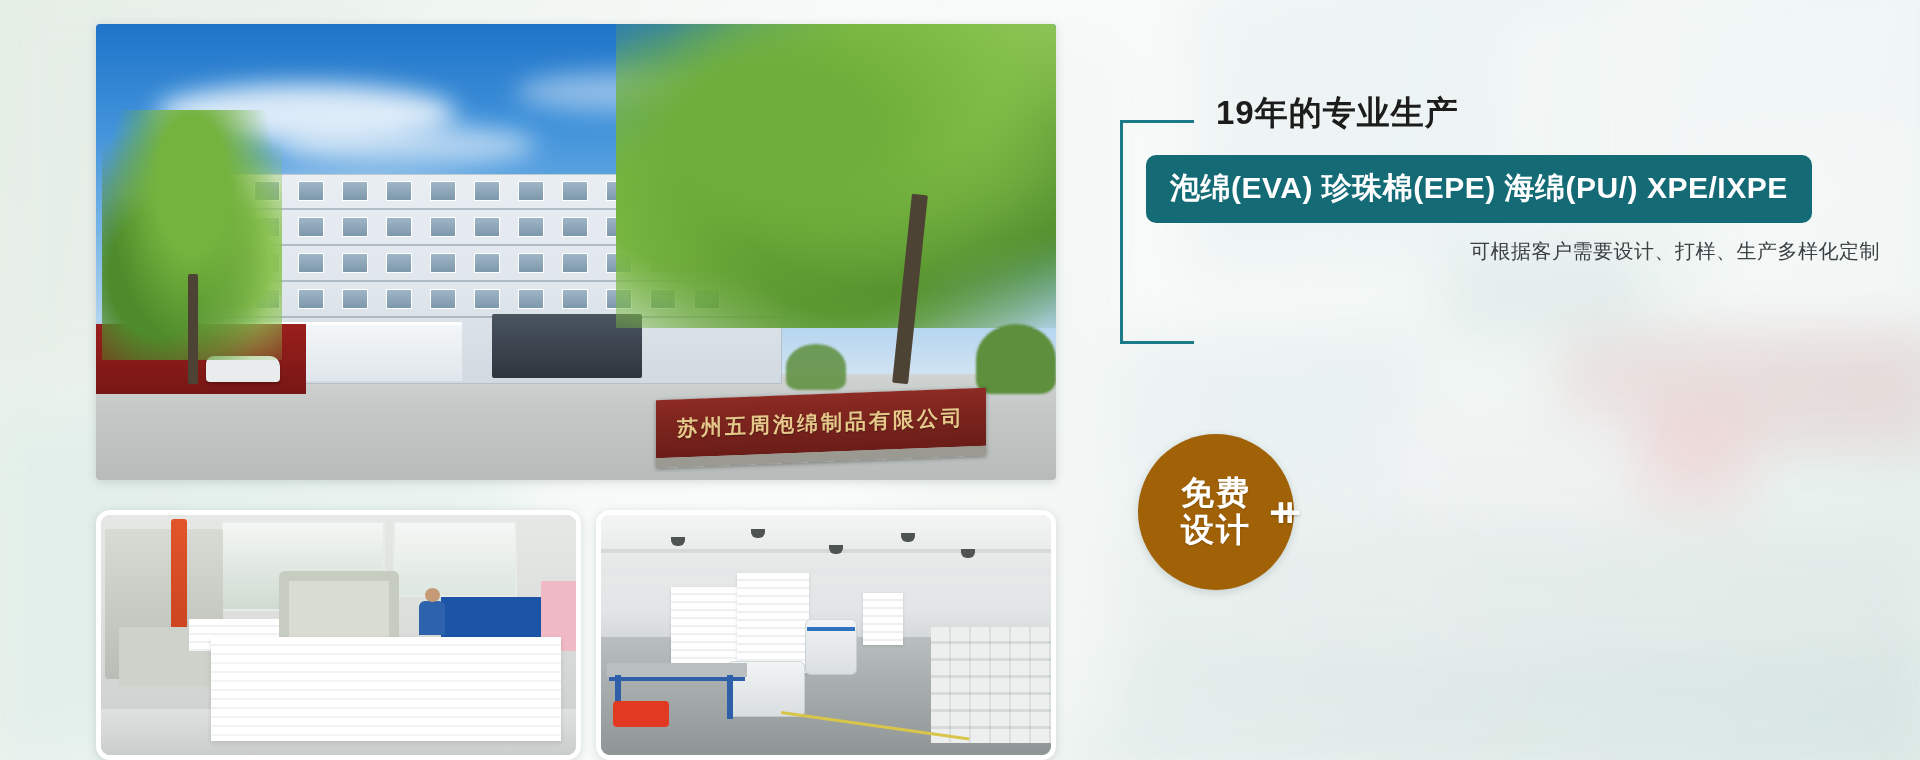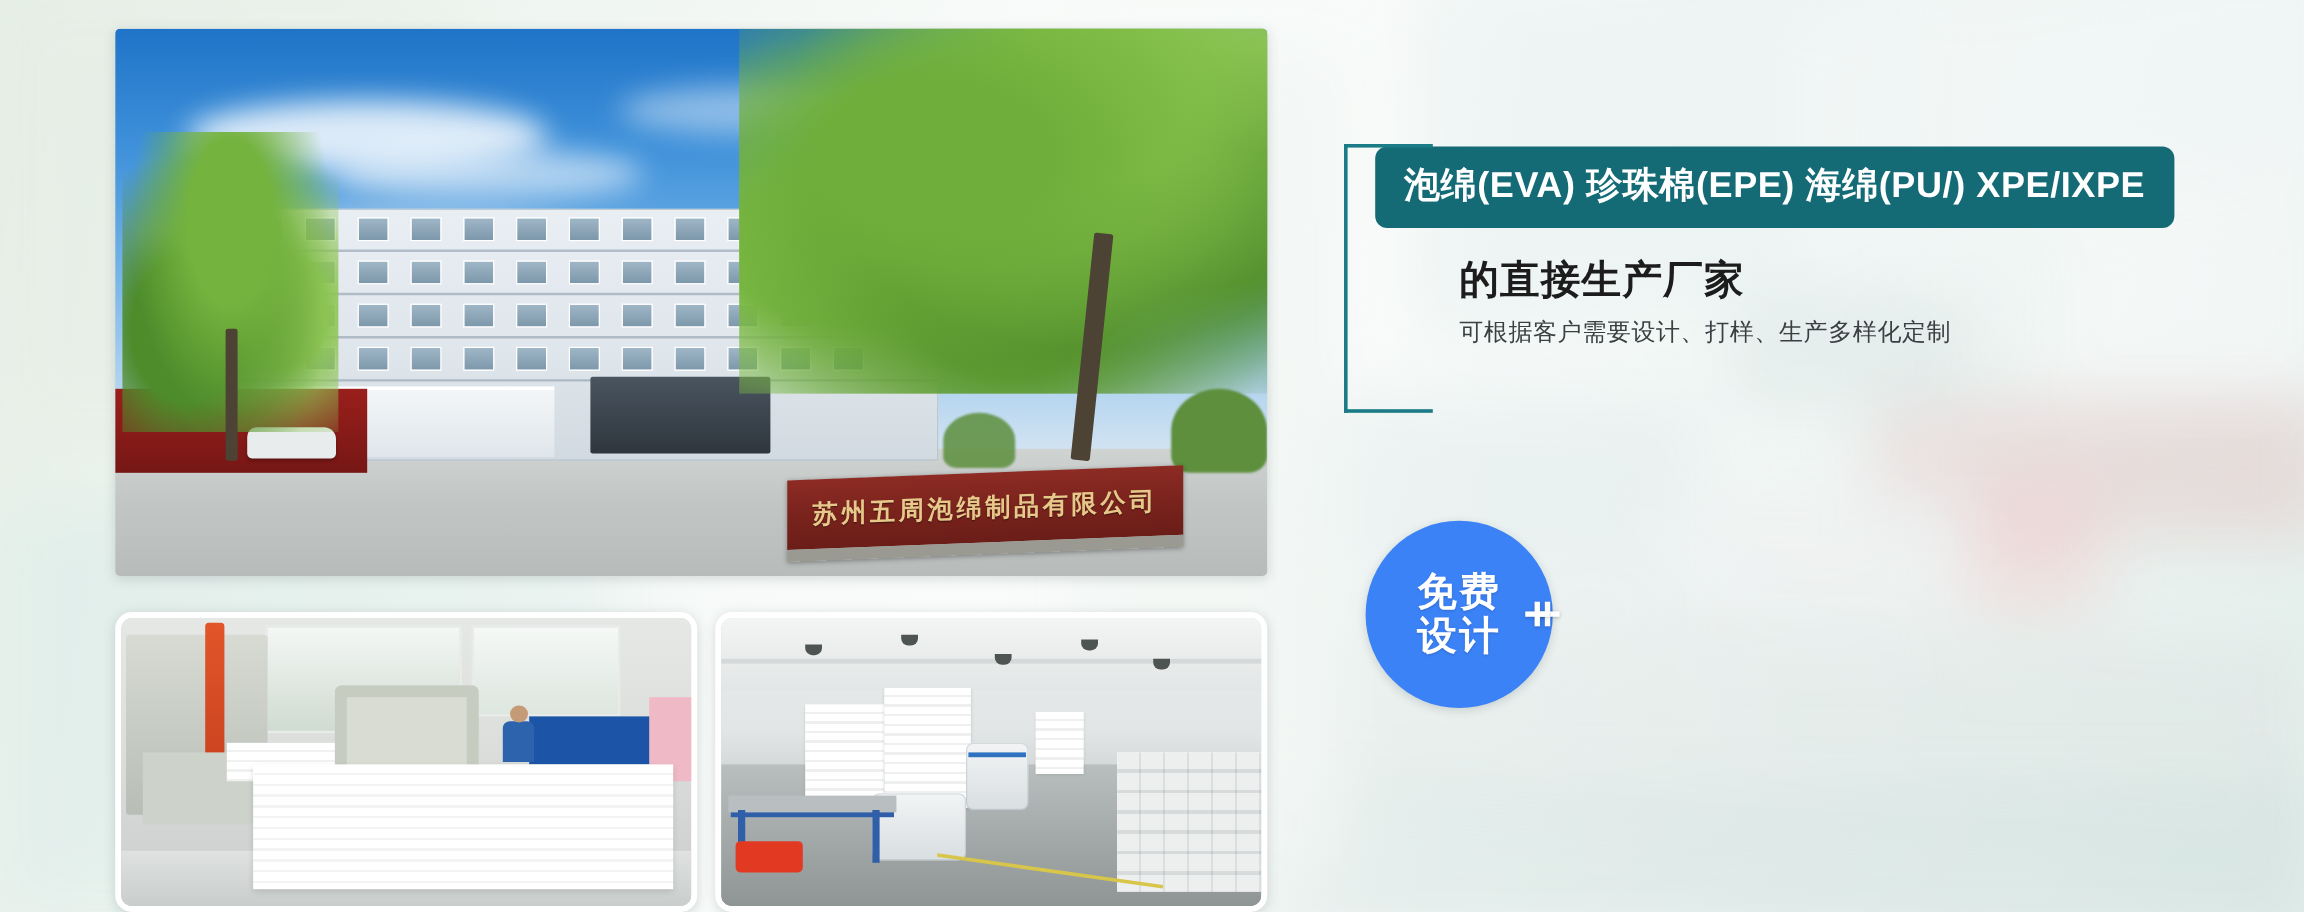--- a/index.html
+++ b/index.html
@@ -278,20 +278,21 @@
     white-space: nowrap;
   }
 
   .note {
     margin: 18px 0 0 96px;
     font-size: 20px;
     color: #3a3f42;
     line-height: 1;
     letter-spacing: .5px;
     white-space: nowrap;
+    text-align: right;
   }
 
   
   .circles {
     position: absolute;
     left: 1138px;
     top: 434px;
     display: flex;
     align-items: center;
   }
@@ -313,21 +314,21 @@
   }
   .plus {
     color: #ffffff;
     font-size: 40px;
     font-weight: bold;
     margin: 0 -16px;
     z-index: 3;
     position: relative;
     text-shadow: 0 1px 3px rgba(0,0,0,.25);
   }
-  .circle.c-green { background: #3b82f6; z-index: 3; text-align: right; }
+  .circle.c-green { background: #a16207; z-index: 3; text-align: right; }
   .circle.c-teal  { background: #177680; z-index: 2; }
   .circle.c-navy  { background: #2b3485; z-index: 1; }
 </style>
 </head>
 <body>
 
 <div class="banner">
 
   <div class="bg-base"></div>
   <div class="bg-blobs">
@@ -475,24 +476,24 @@
         <div class="wsr-tableleg" style="left:126px; top:160px"></div>
         <div class="wsr-redroll"></div>
         <div class="wsr-line" style="left:180px; top:196px; width:190px; transform:rotate(8deg)"></div>
       </div>
     </div>
   </div>
 
   <div class="content">
     <div class="bracket"></div>
 
+    <div class="headline">19年的专业生产</div>
 
     <div class="tag-pill">泡绵(EVA)  珍珠棉(EPE)  海绵(PU/)   XPE/IXPE</div>
 
-    <div class="subhead">的直接生产厂家</div>
 
     <div class="note">可根据客户需要设计、打样、生产多样化定制</div>
   </div>
 
   <div class="circles">
 
     <div class="circle c-green">
       <span>免费</span>
       <span>设计</span>
     </div>

